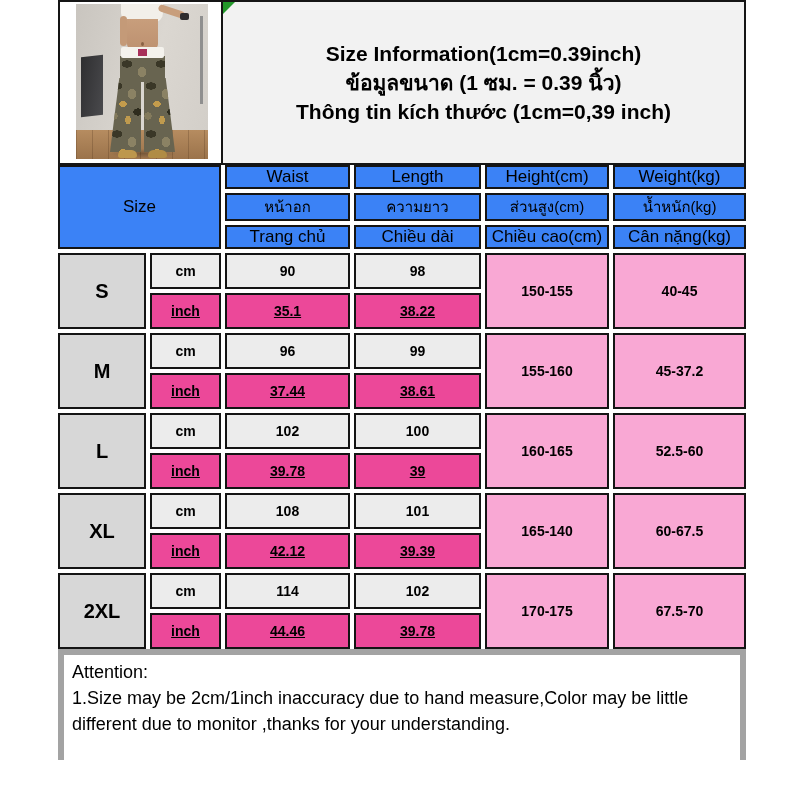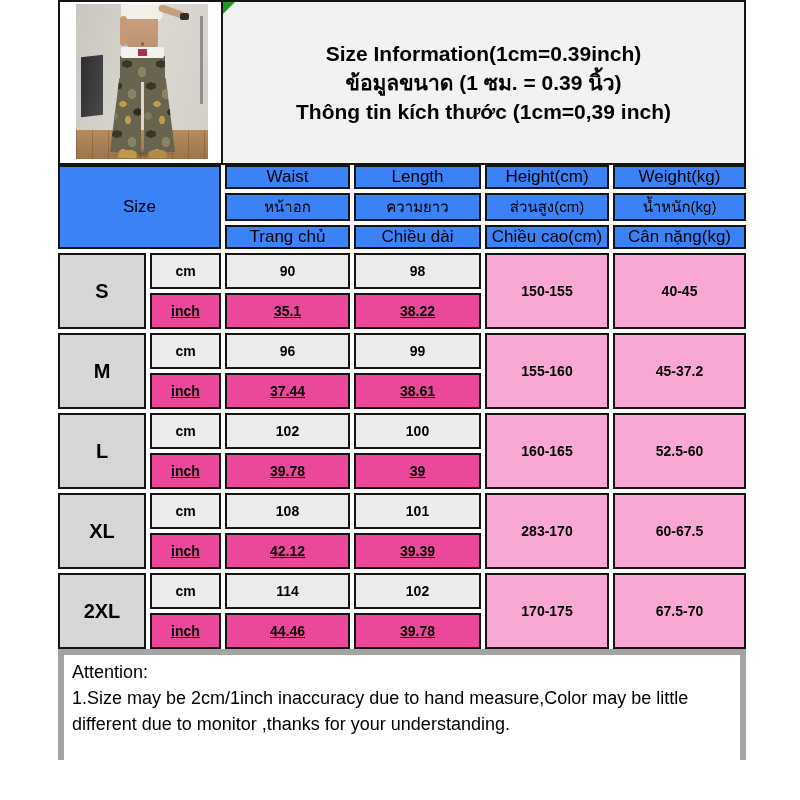--- a/index.html
+++ b/index.html
@@ -182,21 +182,21 @@
           <tr>
             <td class="row-inch">inch</td>
             <td class="row-inch">39.78</td>
             <td class="row-inch">39</td>
           </tr>
           <tr>
             <td class="c-size" rowspan="2">XL</td>
             <td class="row-cm">cm</td>
             <td class="row-cm">108</td>
             <td class="row-cm">101</td>
-            <td class="c-merged" rowspan="2">283-170</td>
+            <td class="c-merged" rowspan="2">165-140</td>
             <td class="c-merged" rowspan="2">60-67.5</td>
           </tr>
           <tr>
             <td class="row-inch">inch</td>
             <td class="row-inch">42.12</td>
             <td class="row-inch">39.39</td>
           </tr>
           <tr>
             <td class="c-size" rowspan="2">2XL</td>
             <td class="row-cm">cm</td>

